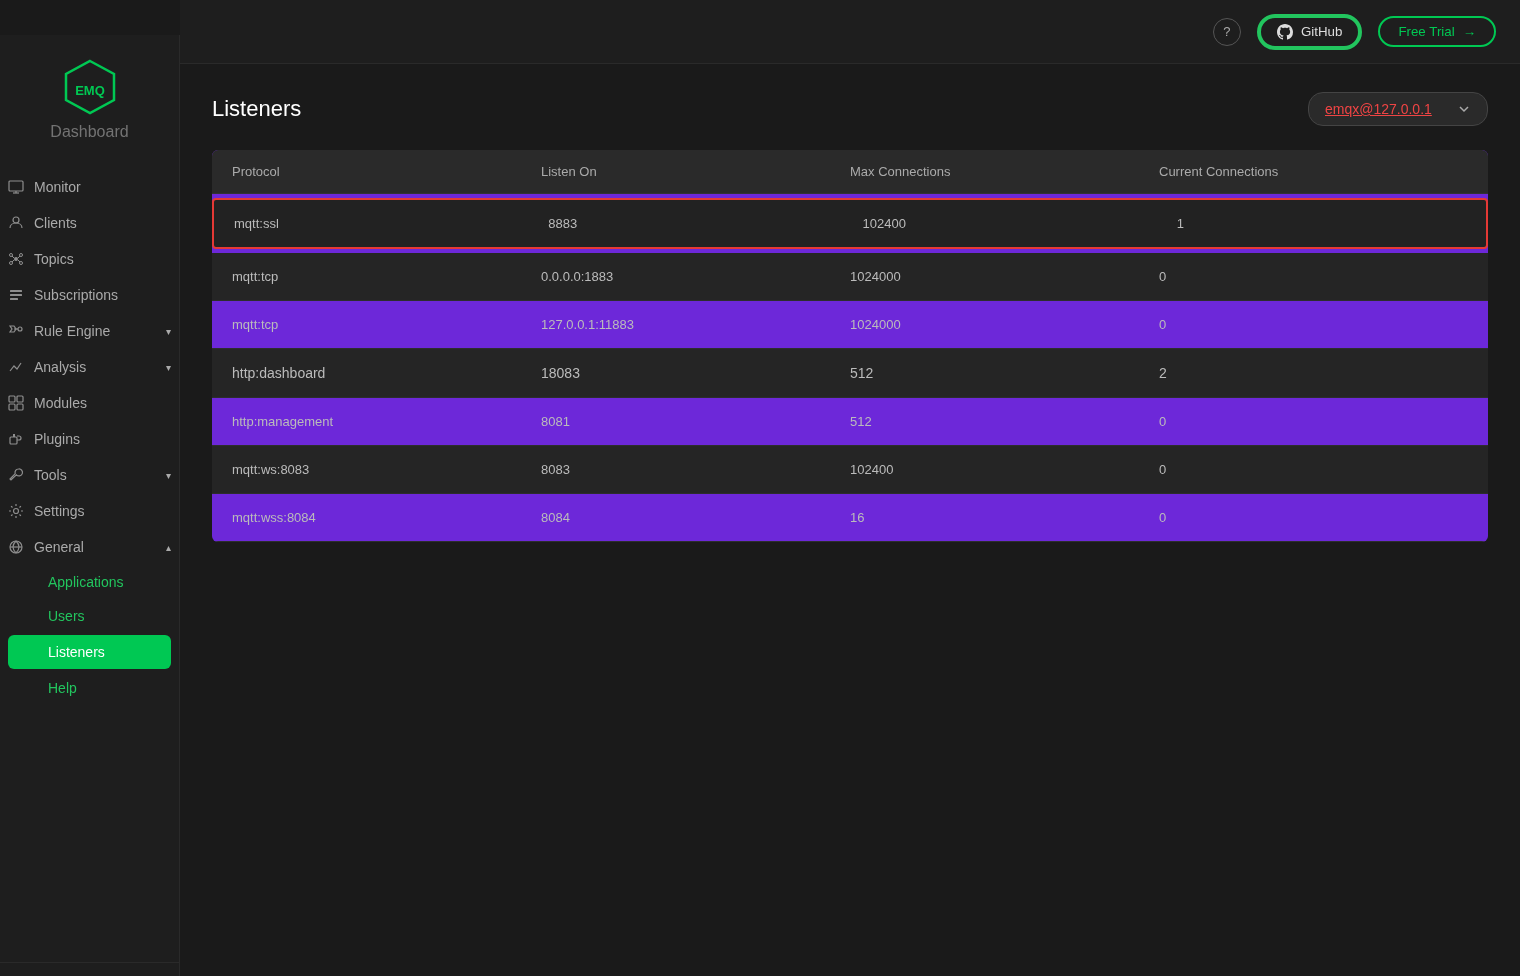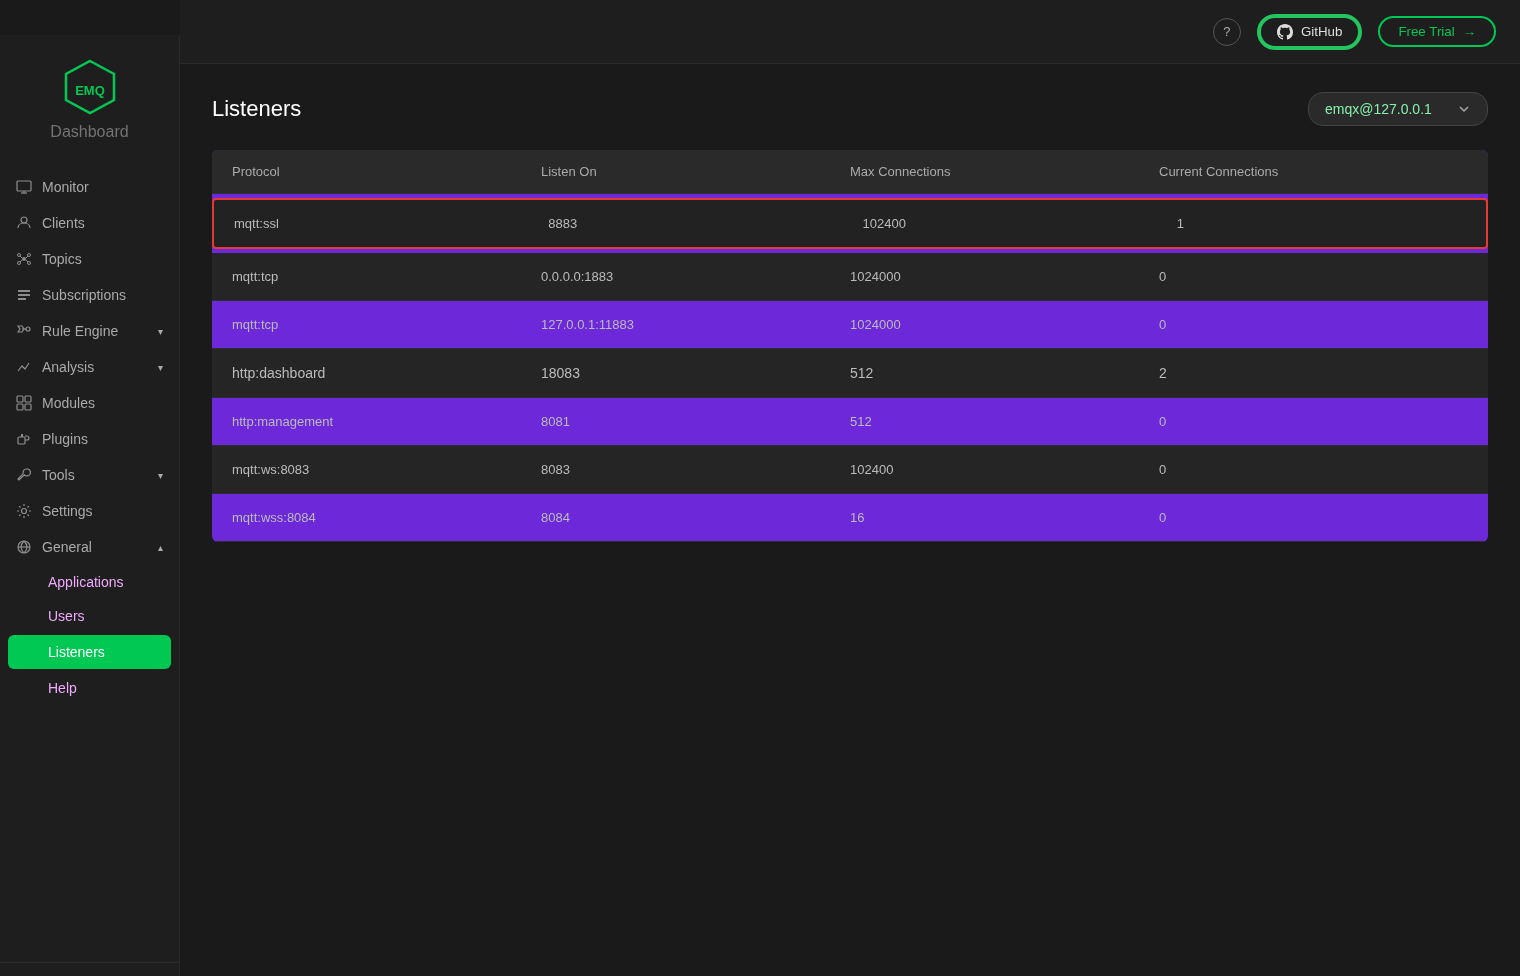--- a/index.html
+++ b/index.html
@@ -47,21 +47,21 @@
 
     .sidebar-nav {
       flex: 1;
       overflow-y: auto;
       padding: 8px 0;
     }
 
     .nav-item {
       display: flex;
       align-items: center;
-      padding: 10px 16px;
+      padding: 10px 8px;
       cursor: pointer;
       color: #aaa;
       gap: 10px;
       position: relative;
     }
 
     .nav-item-icon {
       width: 16px;
       height: 16px;
       flex-shrink: 0;
@@ -72,21 +72,21 @@
 
     .nav-item-arrow {
       font-size: 10px;
     }
 
     .nav-sub-item {
       display: flex;
       align-items: center;
       padding: 9px 20px 9px 48px;
       cursor: pointer;
-      color: #f0abfc;
+      color: #22c55e;
     }
     .nav-sub-item.active { color: #fff; }
 
     .sidebar-footer {
       padding: 16px 20px;
       border-top: 1px solid #2a2a2a;
       display: flex;
       align-items: center;
       gap: 15px;
       color: #aaa;
@@ -172,24 +172,25 @@
     }
 
     .node-selector {
       display: flex;
       align-items: center;
       gap: 8px;
       padding: 8px 16px;
       border: 1px solid #444;
       border-radius: 15px;
       cursor: pointer;
-      color: #86efac;
+      color: #ef4444;
       background: #2a2a2a;
       min-width: 180px;
       justify-content: space-between;
+      text-decoration: underline;
     }
 
     
     .table-container {
       background: #6d28d9;
       border-radius: 6px;
       overflow: hidden;
     }
 
     .table-header {

